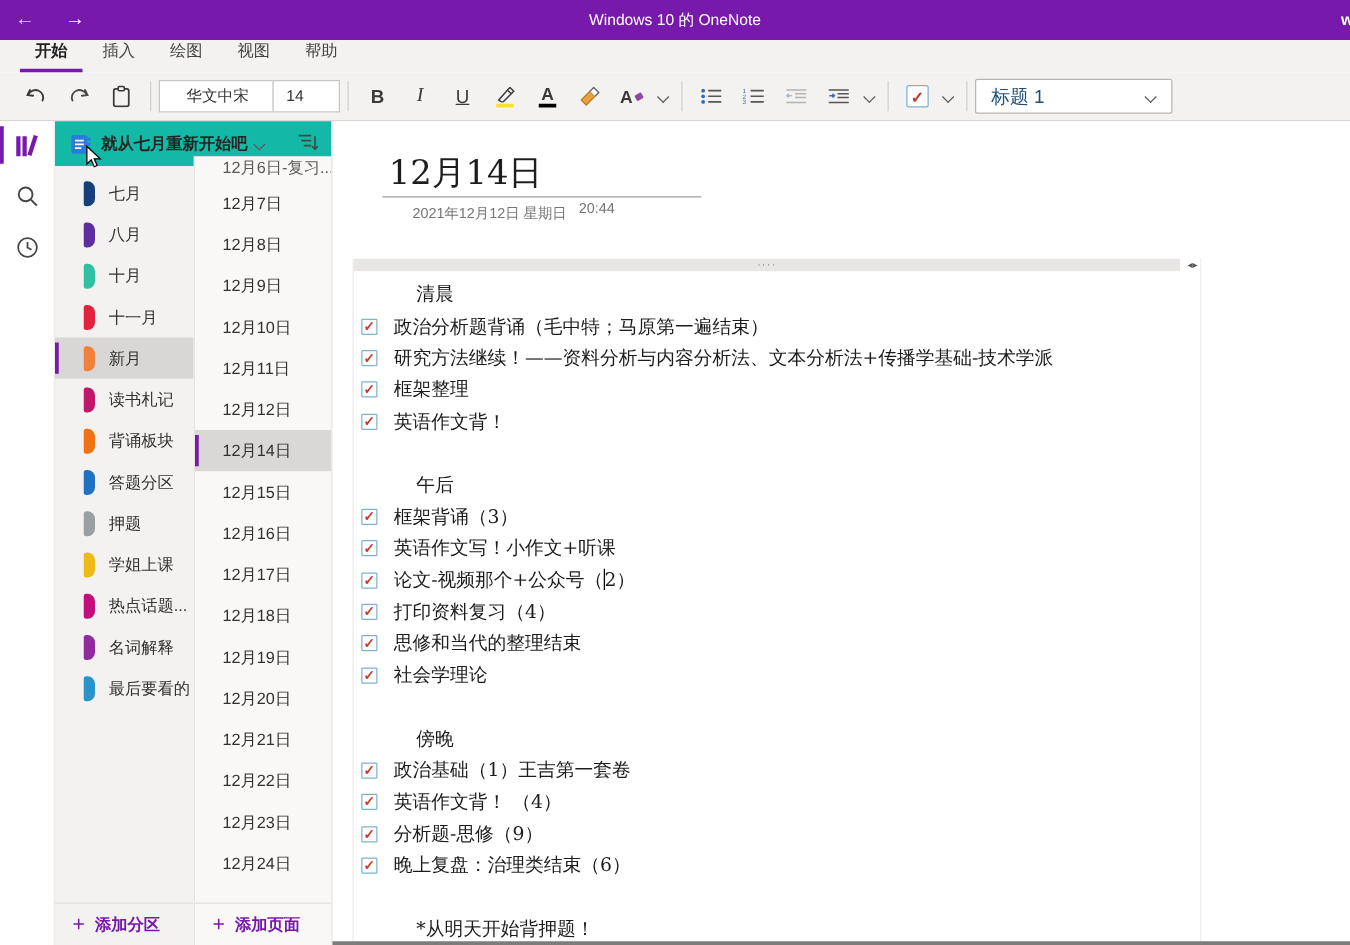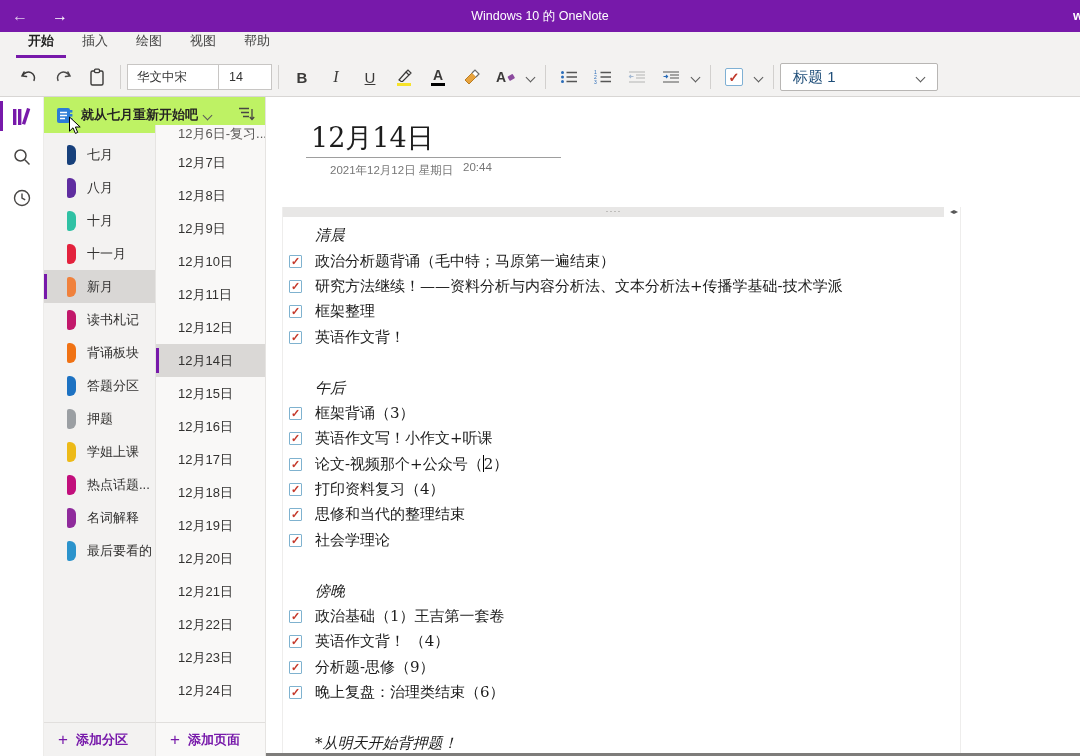--- a/index.html
+++ b/index.html
@@ -25,21 +25,21 @@
   
   .toolbar{ position:absolute; left:0; top:58px; width:1080px; height:39px;
     background:#f3f2f1; border-bottom:1px solid #d8d6d4;
     display:flex; align-items:center; padding-left:12px; }
   .tbtn{ height:30px; min-width:32px; display:flex; align-items:center; justify-content:center;
     color:#3b3a39; font-size:15px; margin:0 1px; }
   .tbtn svg{ display:block; }
   .tsep{ width:1px; height:24px; background:#d2d0ce; margin:0 6px; }
   .fontbox{ display:flex; }
   .fname{ width:92px; height:26px; background:#fff; border:1px solid #c8c6c4;
-    font-size:12.5px; color:#333; display:flex; align-items:center; padding-left:9px; }
+    font-size:12.5px; color:#333; display:flex; align-items:center; padding-left:21px; }
   .fsize{ width:54px; height:26px; background:#fff; border:1px solid #c8c6c4; margin-left:-1px;
     font-size:12.5px; color:#333; display:flex; align-items:center; padding-left:10px; }
   .b-ico{ font-weight:bold; font-size:15px; }
   .i-ico{ font-style:italic; font-family:"Liberation Serif", serif; font-size:16px; }
   .u-ico{ text-decoration:underline; font-size:15px; }
   .a-color{ font-size:14px; font-weight:bold; line-height:1; display:flex; flex-direction:column; align-items:center; }
   .a-color .bar{ width:14px; height:3px; background:#000; margin-top:1px; }
   .hl-ico{ display:flex; flex-direction:column; align-items:center; }
   .hl-ico .bar{ width:14px; height:3px; background:#f7e32a; margin-top:1px; }
   .chev{ width:10px; height:10px; display:inline-block; position:relative; margin:0 3px; }
@@ -50,21 +50,21 @@
   .stylebox{ width:158px; height:28px; background:#fff; border:1px solid #b8b6b4; border-radius:2px;
     display:flex; align-items:center; justify-content:space-between; padding:0 8px 0 12px; }
   .stylebox .sname{ color:#1f4e79; font-size:15px; }
   .dim{ opacity:.45; }
 
   
   .rail{ position:absolute; left:0; top:97px; width:44px; bottom:0; background:#fff; border-right:1px solid #edecea; }
   .rail .accent{ position:absolute; left:0; top:4px; width:3px; height:30px; background:#7719aa; }
   .rail-ico{ position:absolute; left:0; width:44px; height:34px; display:flex; align-items:center; justify-content:center; }
 
-  .nb-header{ position:absolute; left:44px; top:97px; width:221px; height:36px; background:#bef264;
+  .nb-header{ position:absolute; left:44px; top:97px; width:221px; height:36px; background:#14b8a6;
     display:flex; align-items:center; }
   .nb-ico{ margin-left:12px; }
   .nb-name{ font-size:13px; font-weight:bold; color:#252423; margin-left:8px; white-space:nowrap; }
   .nb-chev{ margin-left:5px; }
   .sort-btn{ position:absolute; right:10px; top:9px; }
 
   .sections{ position:absolute; left:44px; top:133px; width:111px; bottom:34px; background:#f3f2f1; overflow:hidden; }
   .sections .list{ padding-top:5px; }
   .sec-item{ height:33px; display:flex; align-items:center; padding-left:23px; position:relative; }
   .sec-item .sec-tab{ width:9px; height:20px; border-radius:2px 6px 6px 2px; flex:0 0 auto; }
@@ -97,21 +97,21 @@
   .outline{ position:absolute; left:16px; top:110px; width:679px; bottom:0;
     border-left:1px solid #eeedec; border-right:1px solid #eeedec; background:#fff; }
   .outline-bar{ position:absolute; left:0; top:0; width:661px; height:10px; background:#e8e7e6;
     text-align:center; font-size:9px; line-height:8px; color:#8d8b89; letter-spacing:1px; }
   .outline-arrows{ position:absolute; right:2px; top:0px; font-size:8px; color:#555; letter-spacing:0px; }
   .content{ padding:16px 0 0 6px; font-family:"DejaVu Serif", serif; }
   .line{ height:25.4px; display:flex; align-items:center; font-size:15px; color:#1c1c1c; }
   .line .cb{ width:13px; height:13px; border:1px solid #7fb2cf; border-radius:1px; background:#fff;
     color:#c5392b; font-size:11px; font-weight:bold; line-height:11px; text-align:center; flex:0 0 auto; }
   .line .txt{ margin-left:13px; white-space:nowrap; }
-  .line.head .txt{ margin-left:26px;font-style:italic; }
+  .line.head .txt{ margin-left:44px; }
   .caret{ display:inline-block; width:1px; height:17px; background:#000; vertical-align:-3px; }
   .hscroll{ position:absolute; left:0; right:0; bottom:0; height:3px; background:#7e7c7a; }
 
   .cursor{ position:absolute; left:68px; top:116px; pointer-events:none; }
 </style>
 </head>
 <body>
 
 <div class="stage">
 

